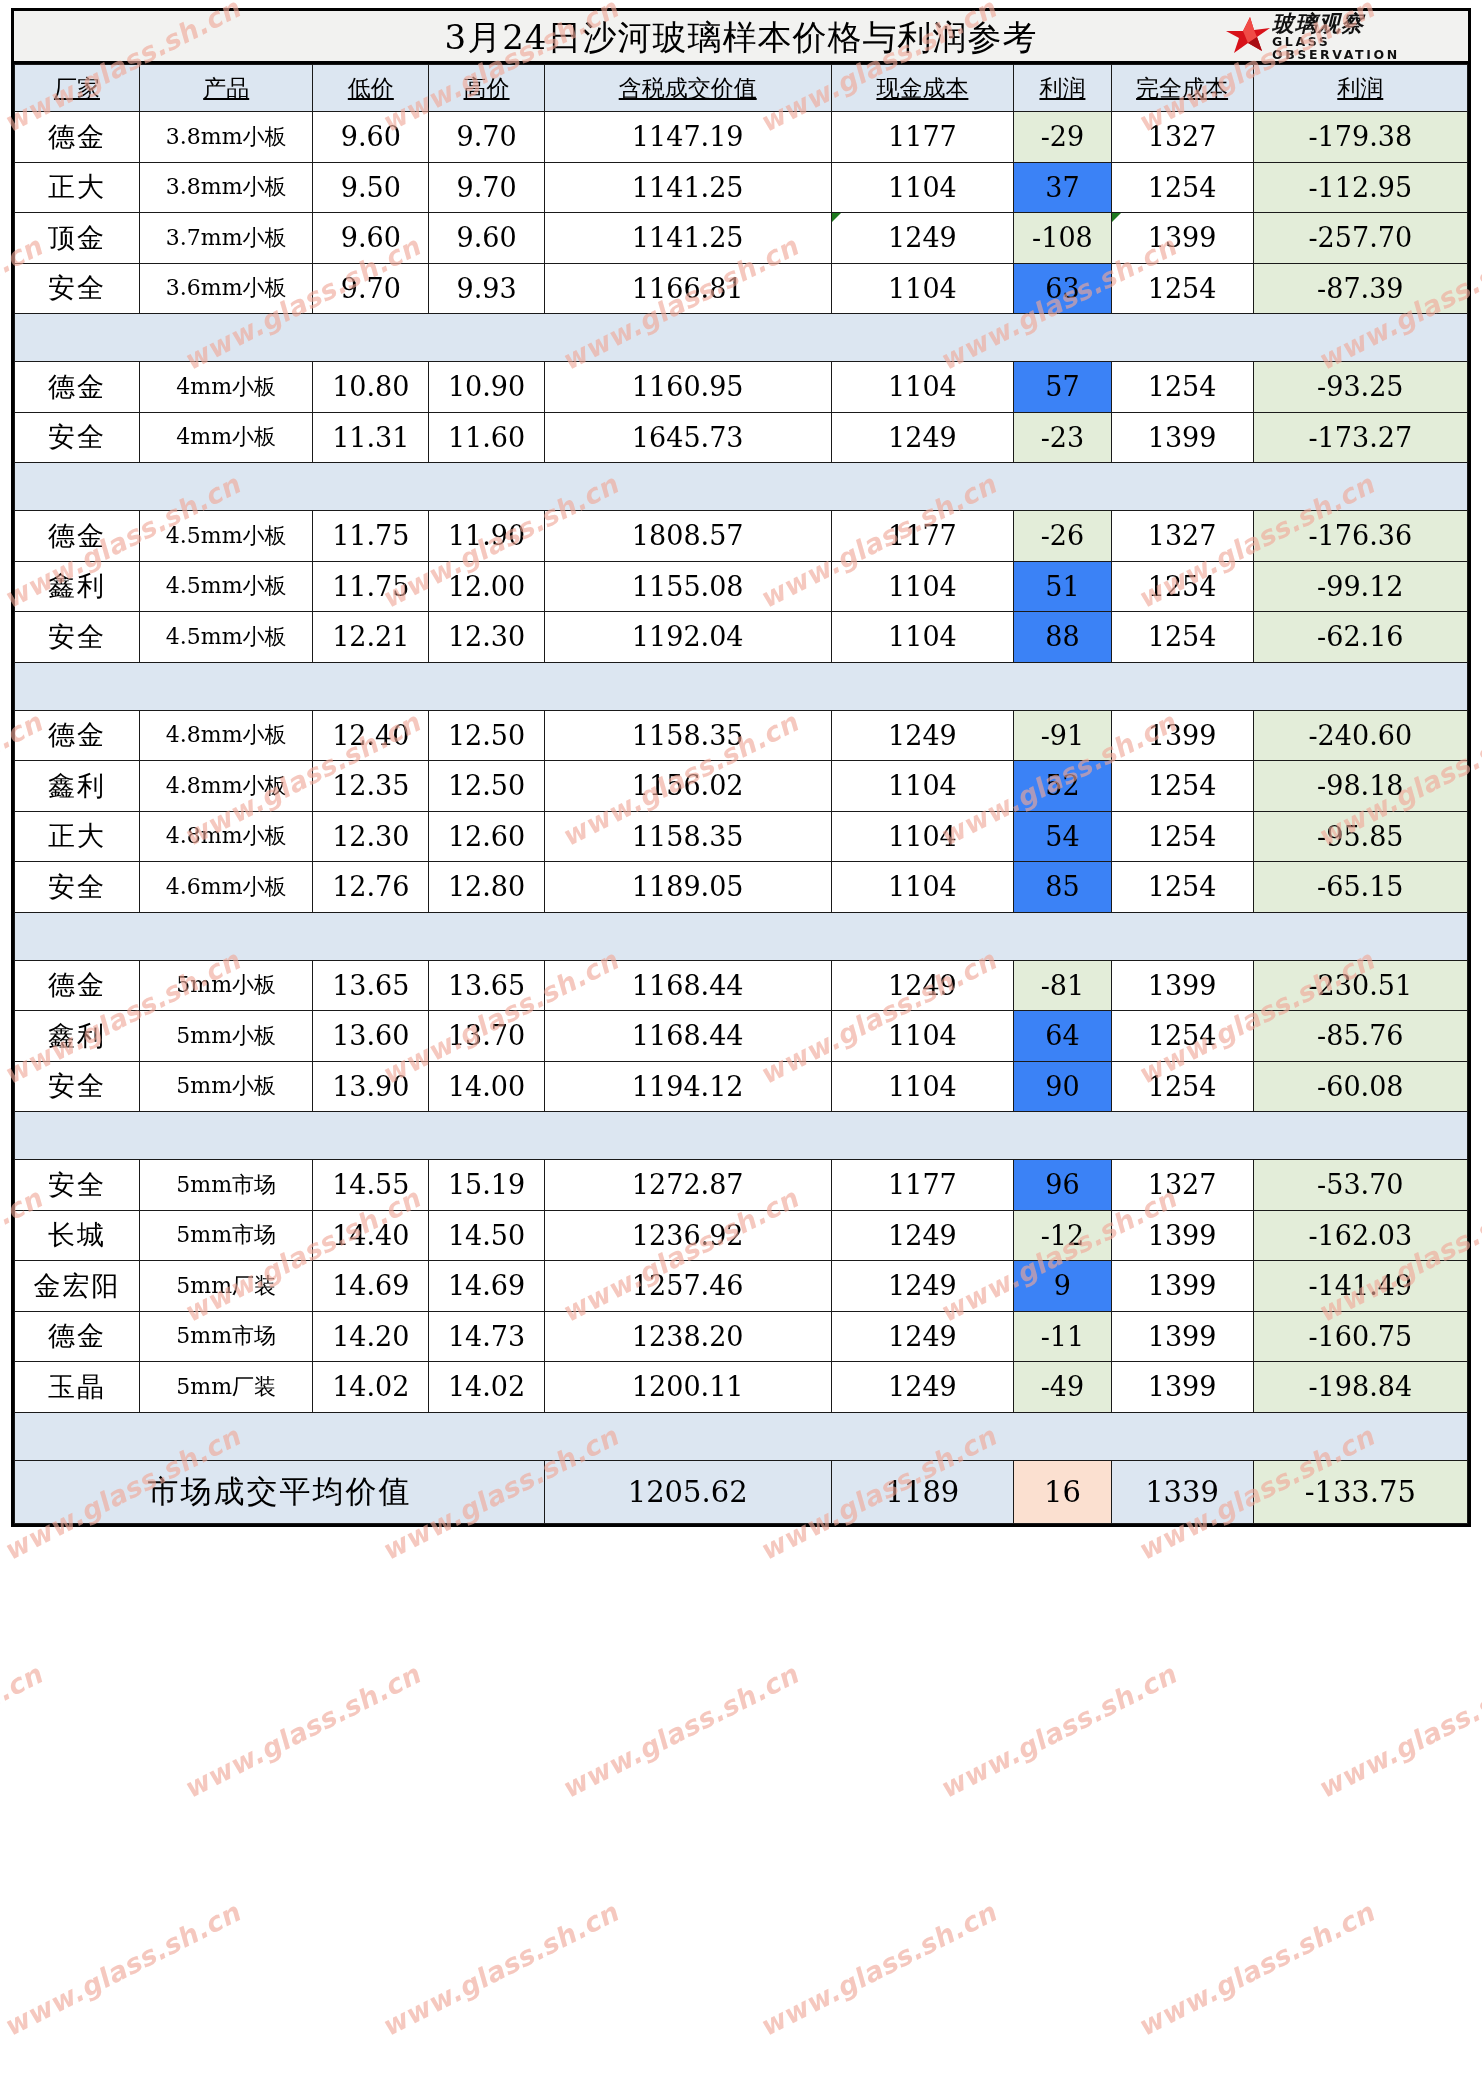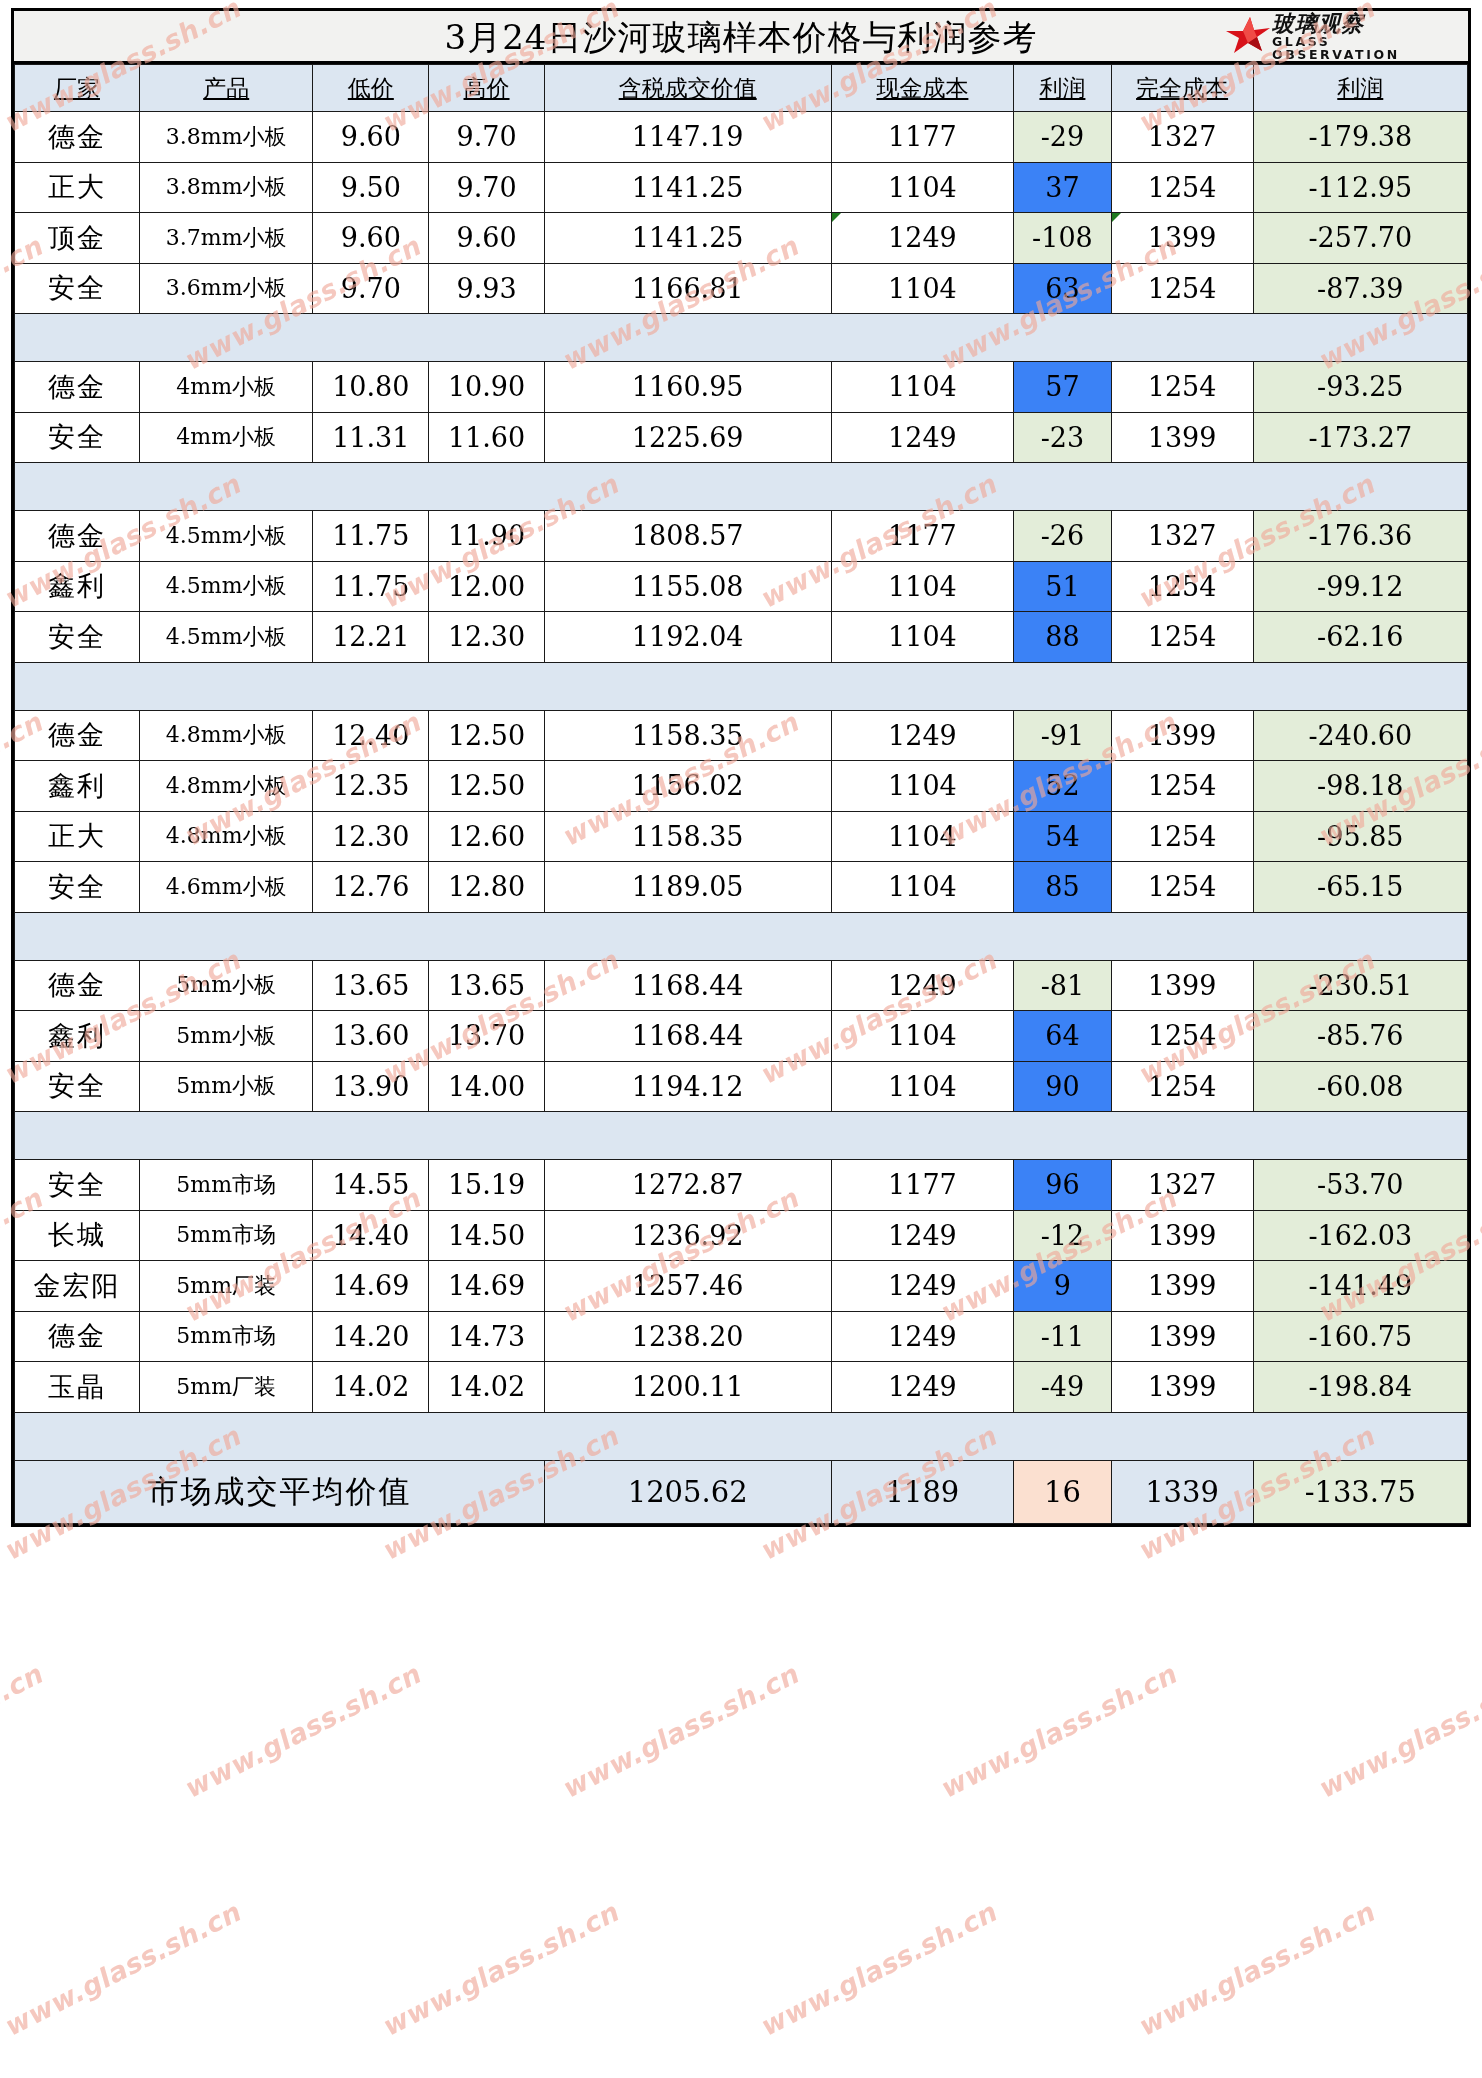--- a/index.html
+++ b/index.html
@@ -251,21 +251,21 @@
           <td>1104</td>
           <td class="pos">57</td>
           <td>1254</td>
           <td class="neg">-93.25</td>
         </tr>
         <tr>
           <td class="cell-maker">安全</td>
           <td class="cell-product">4mm小板</td>
           <td>11.31</td>
           <td>11.60</td>
-          <td>1225.69</td>
+          <td>1645.73</td>
           <td>1249</td>
           <td class="neg">-23</td>
           <td>1399</td>
           <td class="neg">-173.27</td>
         </tr>
         <tr>
           <td class="spacer" colspan="9"></td>
         </tr>
         <tr>
           <td class="cell-maker">德金</td>

